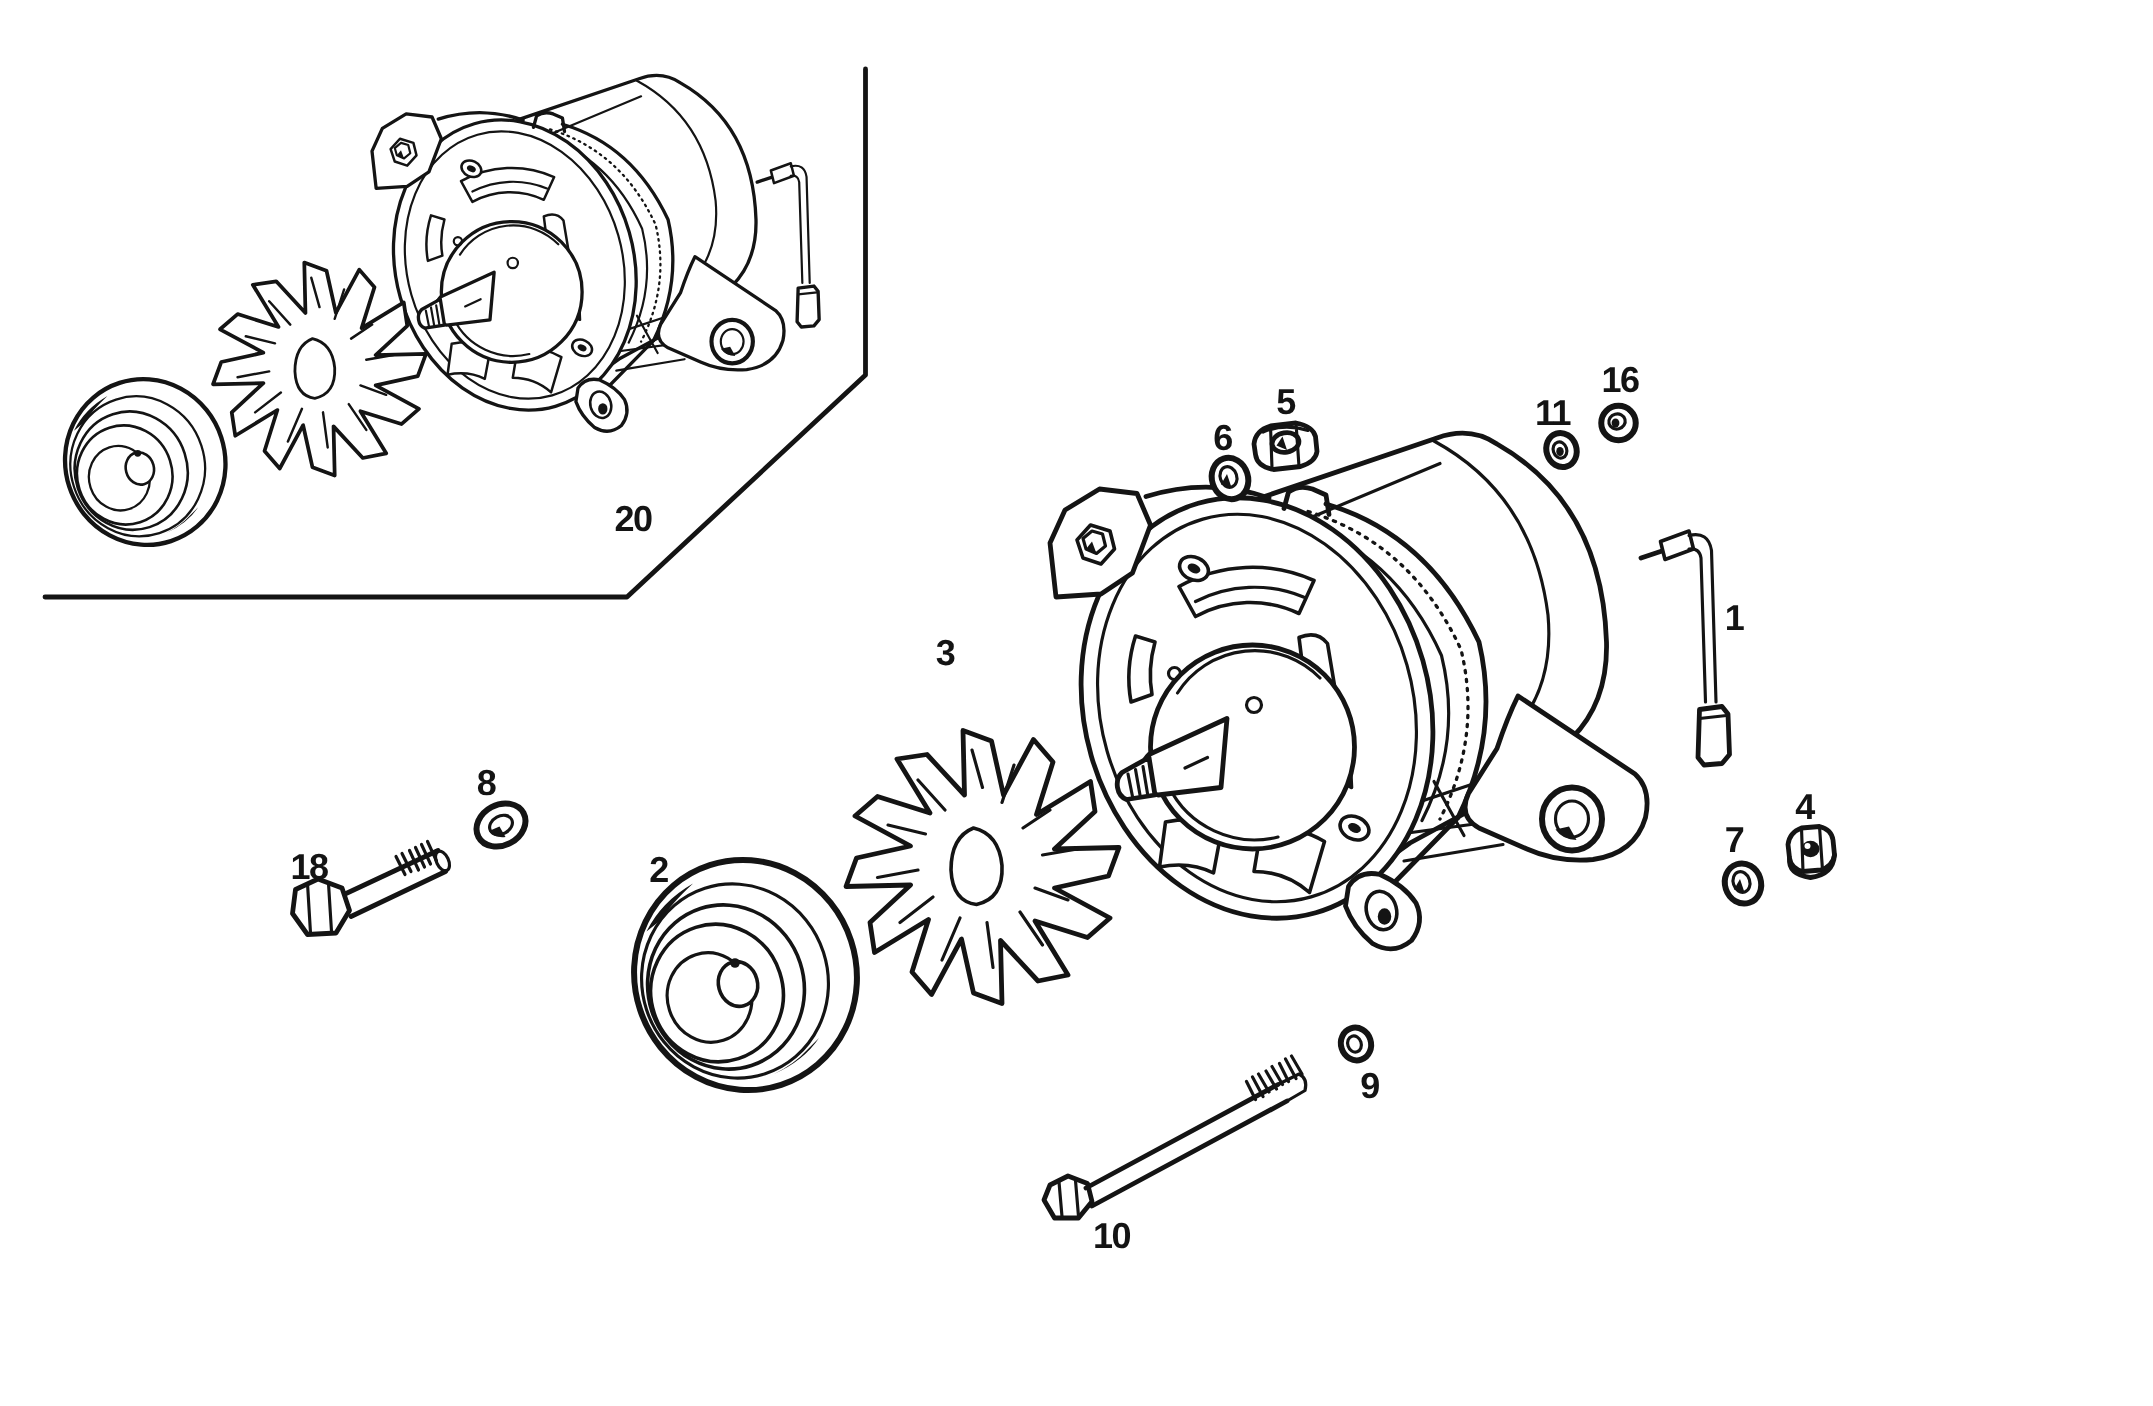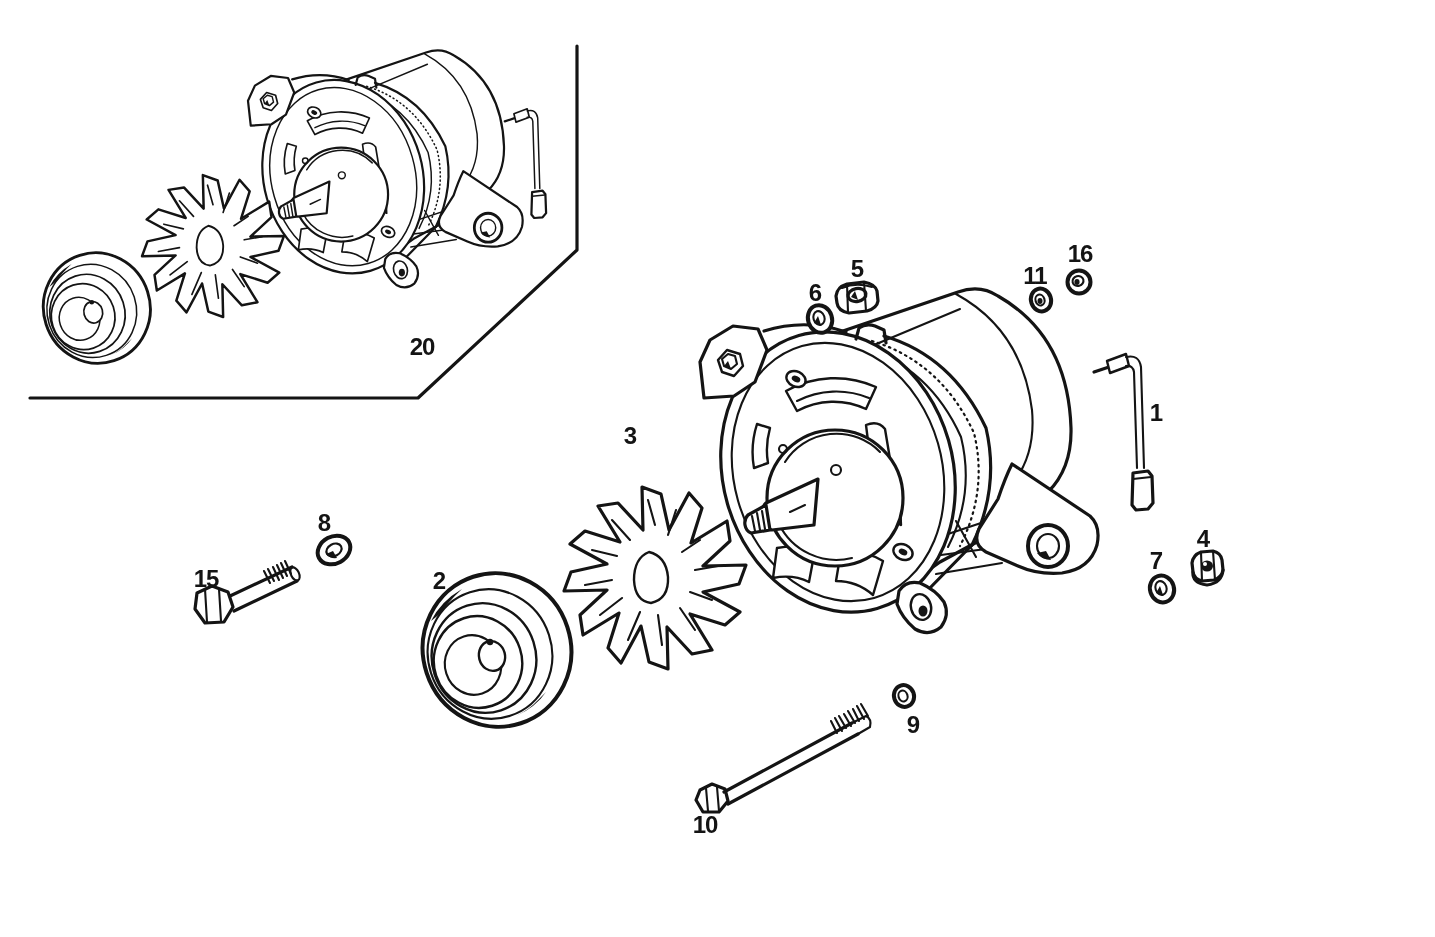--- a/index.html
+++ b/index.html
@@ -200,19 +200,19 @@
 
 <div class="callout" style="left:1156px;top:413px">1</div>
 <div class="callout" style="left:439px;top:581px">2</div>
 <div class="callout" style="left:630px;top:436px">3</div>
 <div class="callout" style="left:1203px;top:539px">4</div>
 <div class="callout" style="left:857px;top:269px">5</div>
 <div class="callout" style="left:815px;top:293px">6</div>
 <div class="callout" style="left:1156px;top:561px">7</div>
 <div class="callout" style="left:324px;top:523px">8</div>
 <div class="callout" style="left:913px;top:725px">9</div>
-<div class="callout" style="left:705px;top:825px">10</div>
-<div class="callout" style="left:206px;top:579px">15</div>
+<div class="callout" style="left:741px;top:825px">10</div>
+<div class="callout" style="left:206px;top:579px">18</div>
 <div class="callout" style="left:1080px;top:254px">16</div>
 <div class="callout" style="left:1035px;top:276px">11</div>
 <div class="callout" style="left:422px;top:347px">20</div>
 
 </div>
 
 </body></html>

